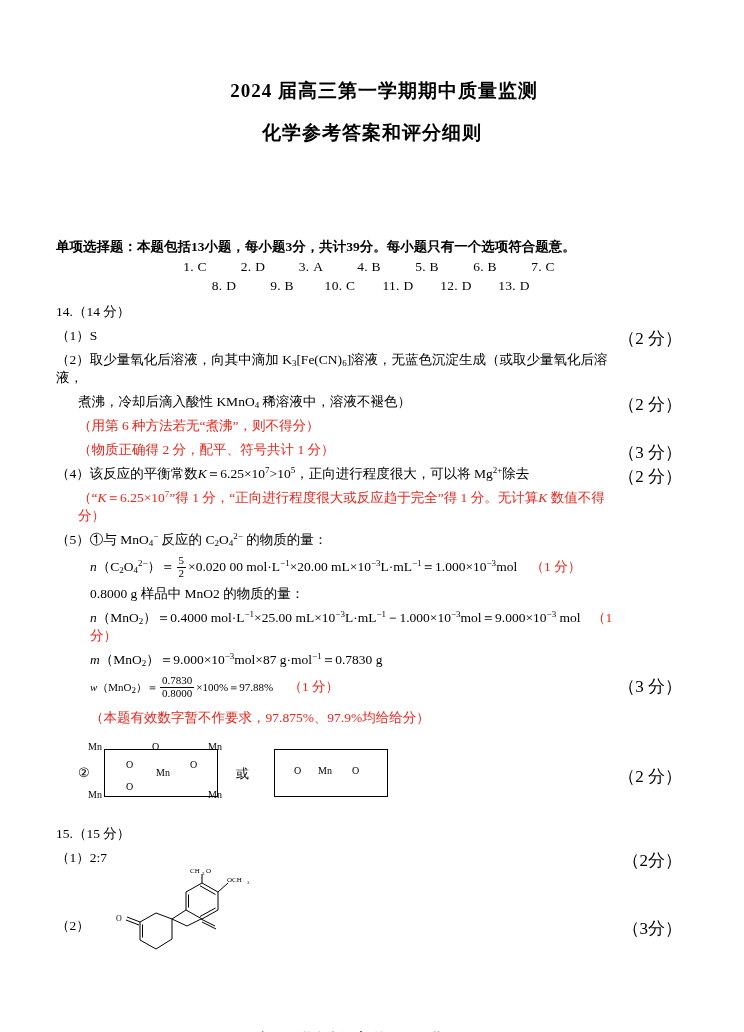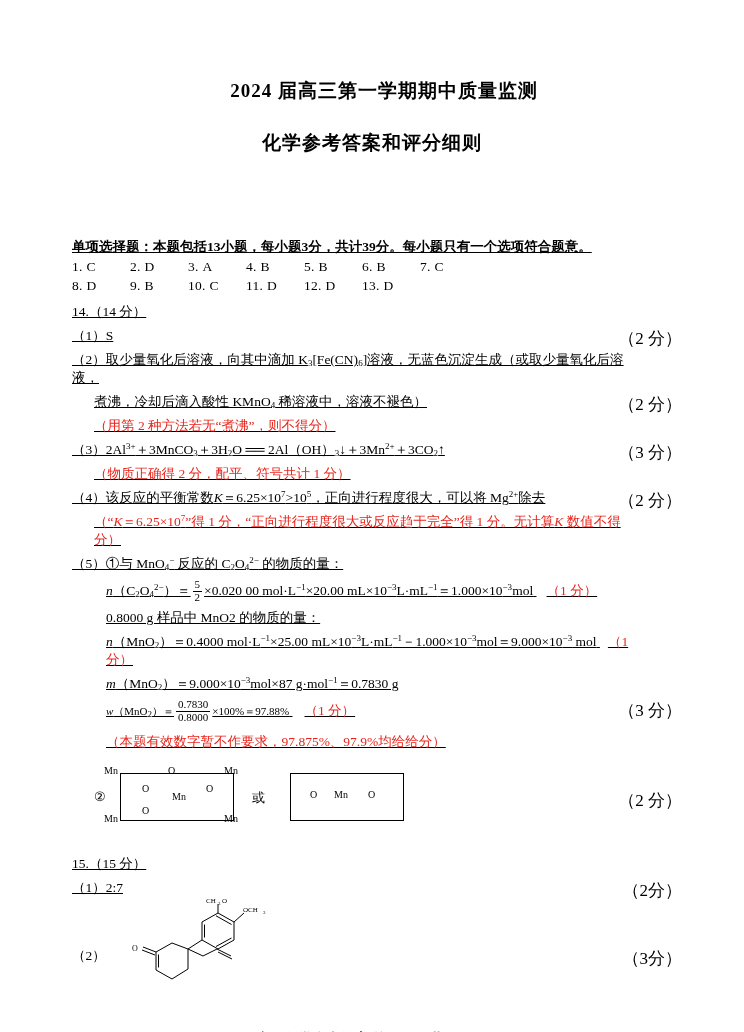--- a/index.html
+++ b/index.html
@@ -22,45 +22,45 @@
     padding: 0;
     box-sizing: border-box;
   }
   .title1, .title2 {
     text-align: center;
     font-weight: bold;
     font-size: 19px;
     letter-spacing: 1px;
   }
   .title1 { margin-top: 78px; padding-left: 24px; }
-  .title2 { margin-top: 26px; }
+  .title2 { margin-top: 16px; }
 
   .content {
     position: absolute;
-    left: 72px;
+    left: 56px;
     right: 62px;
     top: 160px;
-    text-decoration: underline;
   }
   .score {
     position: absolute;
     right: 0;
     top: 0;
     font-size: 17px;
     white-space: nowrap;
   }
   .bold-head {
     font-weight: bold;
     font-size: 13.5px;
     letter-spacing: 0px;
   }
   .mc-line {
     font-size: 13.5px;
     margin-top: 3px;
     letter-spacing: 0.3px;
+    text-align: center;
   }
   .mc-line span.item {
     display: inline-block;
     width: 58px;
   }
   .qhead {
     font-size: 13.5px;
     margin-top: 9px;
   }
   .sub {
@@ -173,24 +173,23 @@
       <span class="score">（2 分）</span>
     </div>
 
     <div class="sub">
       <span>（2）取少量氧化后溶液，向其中滴加 K<sub>3</sub>[Fe(CN)<sub>6</sub>]溶液，无蓝色沉淀生成（或取少量氧化后溶液，</span>
     </div>
     <div class="sub indent">
       <span>煮沸，冷却后滴入酸性 KMnO<sub>4</sub> 稀溶液中，溶液不褪色）</span>
       <span class="score">（2 分）</span>
     </div>
-    <div class="sub indent red">（用第 2 种方法若无“煮沸”，则不得分）</div>
-
-    <div class="sub">
-      <span>（3）2Al<sup>3+</sup>＋3MnCO<sub>3</sub>＋3H<sub>2</sub>O ══ 2Al（OH）<sub>3</sub>↓＋3Mn<sup>2+</sup>＋3CO<sub>2</sub>↑</span>
+    <div class="sub indent red">（用第 6 种方法若无“煮沸”，则不得分）</div>
+
+    <div class="sub">
       <span class="score">（3 分）</span>
     </div>
     <div class="sub indent red">（物质正确得 2 分，配平、符号共计 1 分）</div>
 
     <div class="sub">
       <span>（4）该反应的平衡常数<i>K</i>＝6.25×10<sup>7</sup>&gt;10<sup>5</sup>，正向进行程度很大，可以将 Mg<sup>2+</sup>除去</span>
       <span class="score">（2 分）</span>
     </div>
     <div class="sub indent red">（“<i>K</i>＝6.25×10<sup>7</sup>”得 1 分，“正向进行程度很大或反应趋于完全”得 1 分。无计算<i>K</i> 数值不得分）</div>
 
@@ -239,21 +238,21 @@
       <span class="mn-or">或</span>
 
       <div class="mn-box b2"></div>
       <span class="mn-t" style="left:238px; top:32px;">O</span>
       <span class="mn-t" style="left:262px; top:32px;">Mn</span>
       <span class="mn-t" style="left:296px; top:32px;">O</span>
 
       <span class="score" style="top:32px">（2 分）</span>
     </div>
 
-    <div class="qhead" style="margin-top:20px">15.（15 分）</div>
+    <div class="qhead" style="margin-top:14px">15.（15 分）</div>
 
     <div class="sub">
       <span>（1）2:7</span>
       <span class="score">（2分）</span>
     </div>
 
     <div class="org-wrap">
       <span class="org-label">（2）</span>
       <span class="score" style="top:48px">（3分）</span>
 

